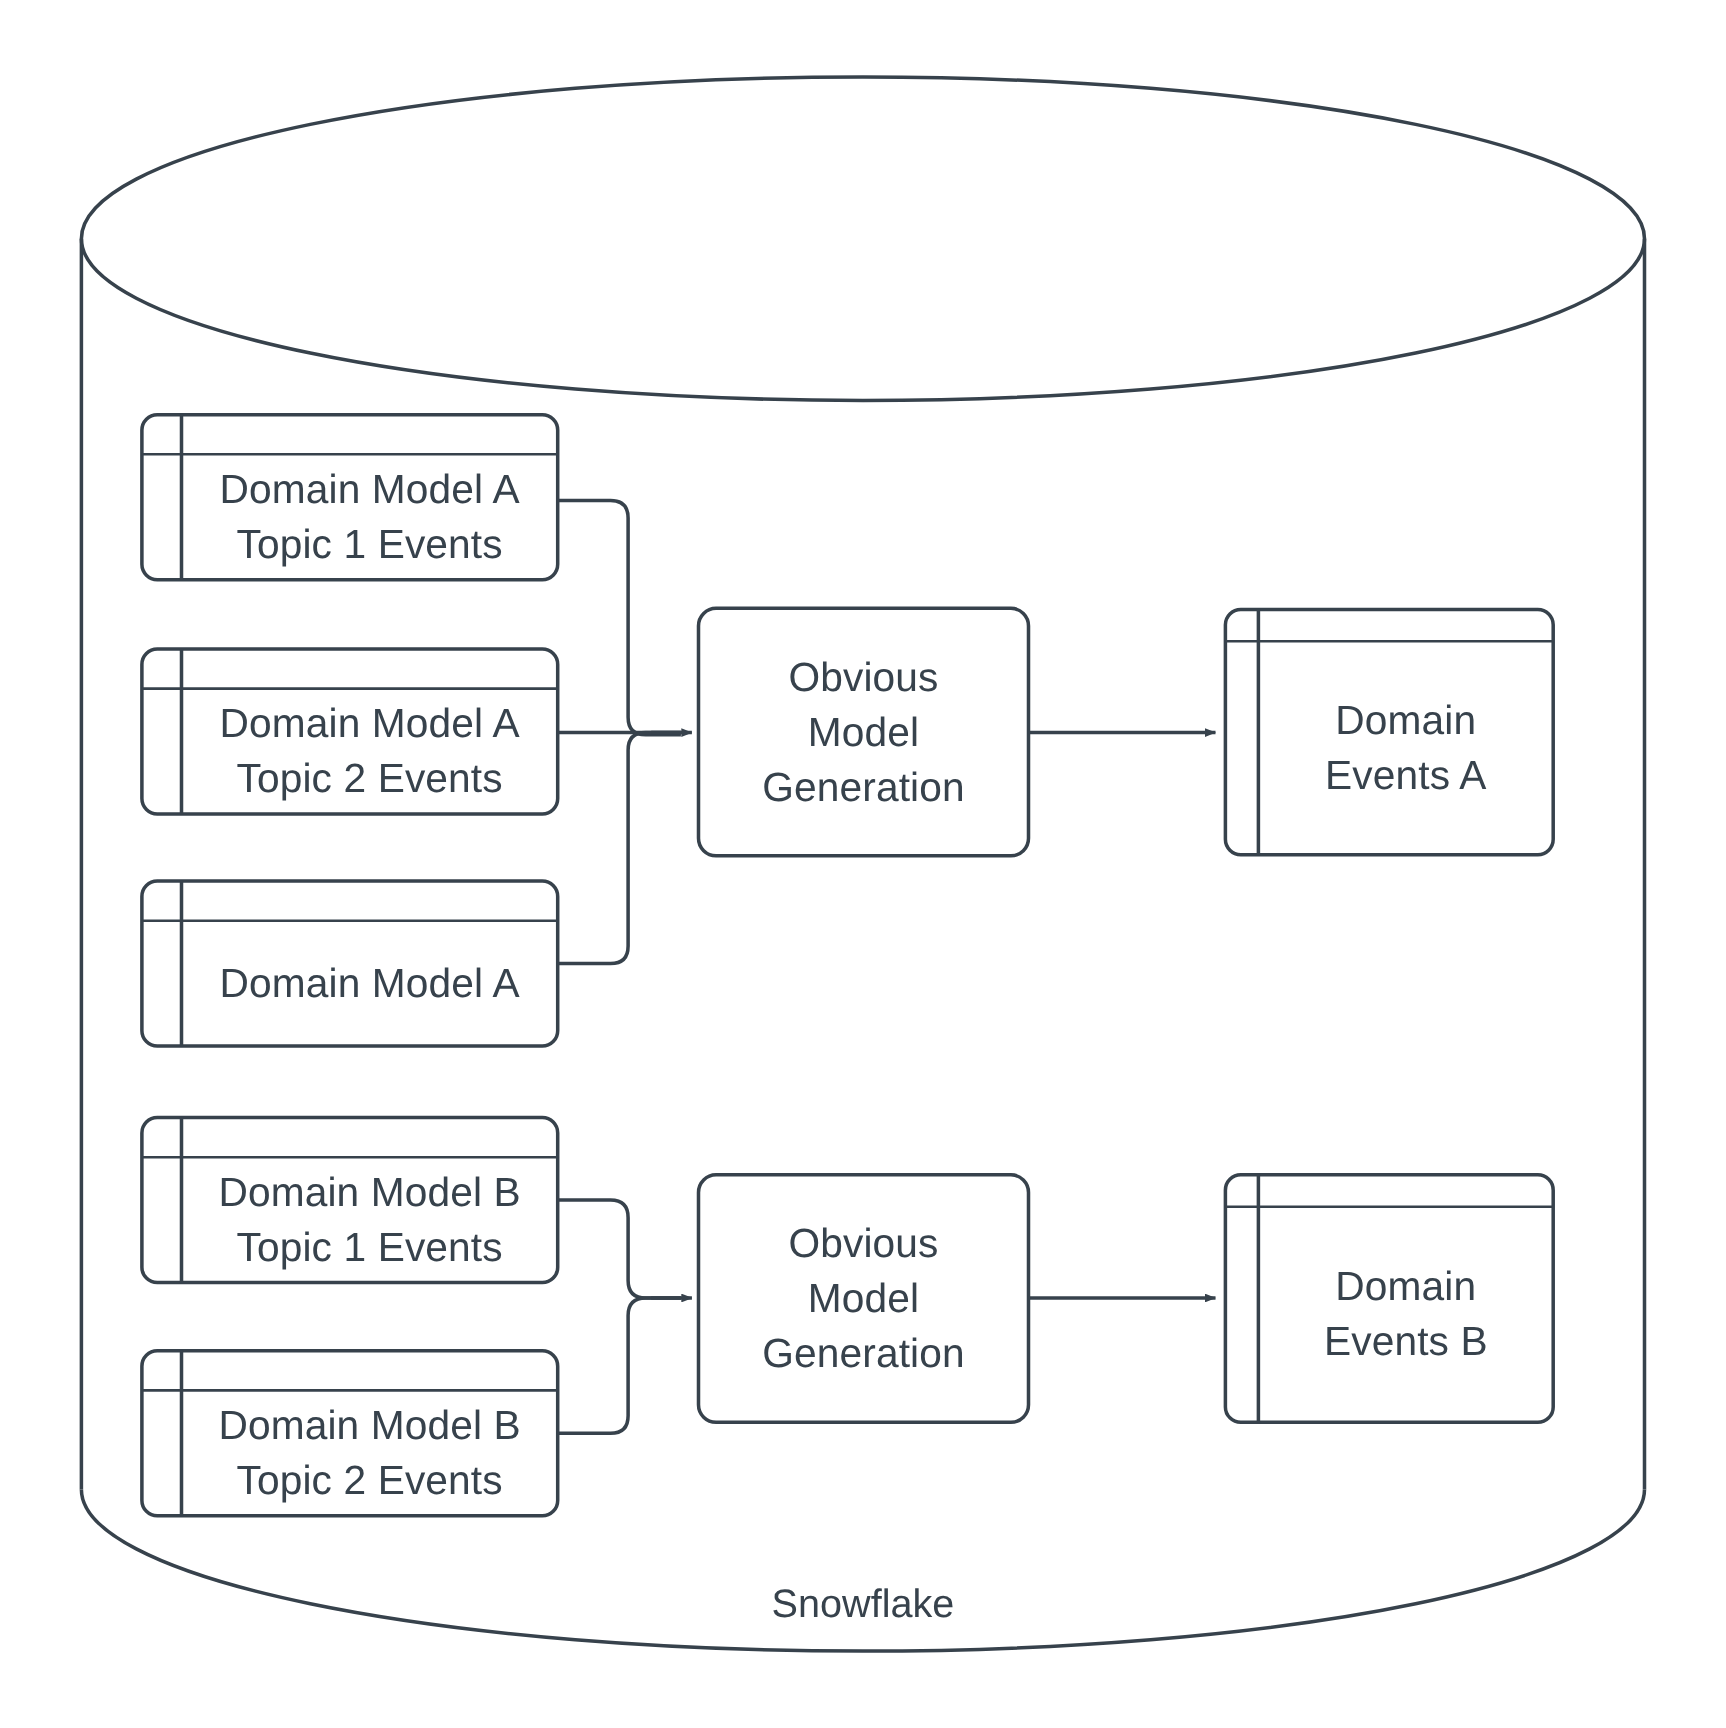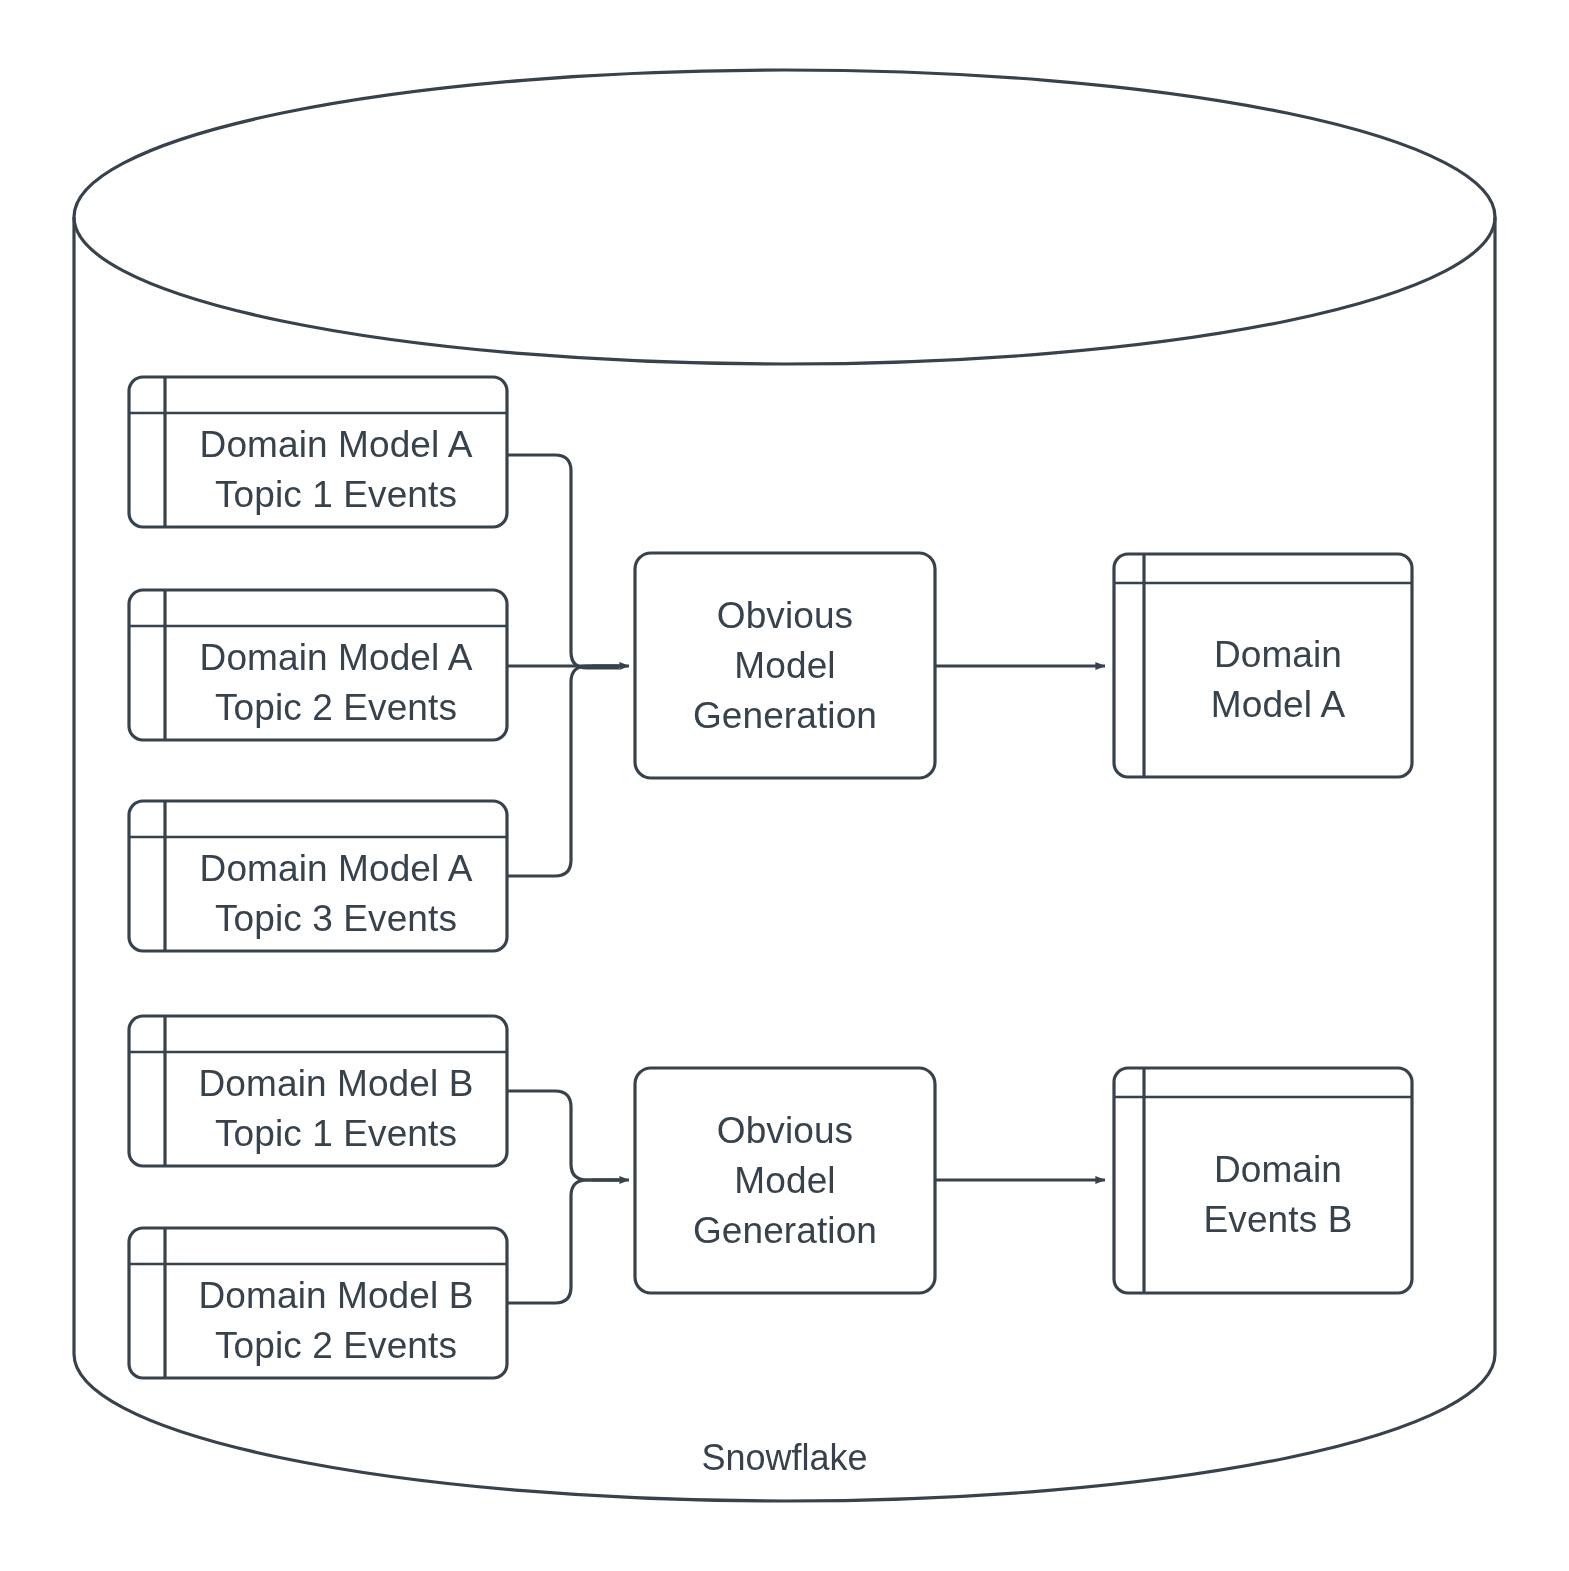--- a/index.html
+++ b/index.html
@@ -148,21 +148,20 @@
     <span>Topic 1 Events</span>
   </div>
 
   <div class="node-label" style="left:165px; top:626px; width:342px; height:114px;">
     <span>Domain Model A</span>
     <span>Topic 2 Events</span>
   </div>
 
   <div class="node-label" style="left:165px; top:837px; width:342px; height:114px;">
     <span>Domain Model A</span>
-    <span>Topic 3 Events</span>
   </div>
 
   <div class="node-label" style="left:165px; top:1052px; width:342px; height:114px;">
     <span>Domain Model B</span>
     <span>Topic 1 Events</span>
   </div>
 
   <div class="node-label" style="left:165px; top:1264px; width:342px; height:114px;">
     <span>Domain Model B</span>
     <span>Topic 2 Events</span>
@@ -175,21 +174,21 @@
   </div>
 
   <div class="node-label" style="left:635px; top:1068px; width:300px; height:225px;">
     <span>Obvious</span>
     <span>Model</span>
     <span>Generation</span>
   </div>
 
   <div class="node-label" style="left:1144px; top:583px; width:268px; height:194px;">
     <span>Domain</span>
-    <span>Model A</span>
+    <span>Events A</span>
   </div>
 
   <div class="node-label" style="left:1144px; top:1097px; width:268px; height:196px;">
     <span>Domain</span>
     <span>Events B</span>
   </div>
 
   <div class="container-label" style="left:0px; top:1437px; width:1569px;">Snowflake</div>
 
 </div>

